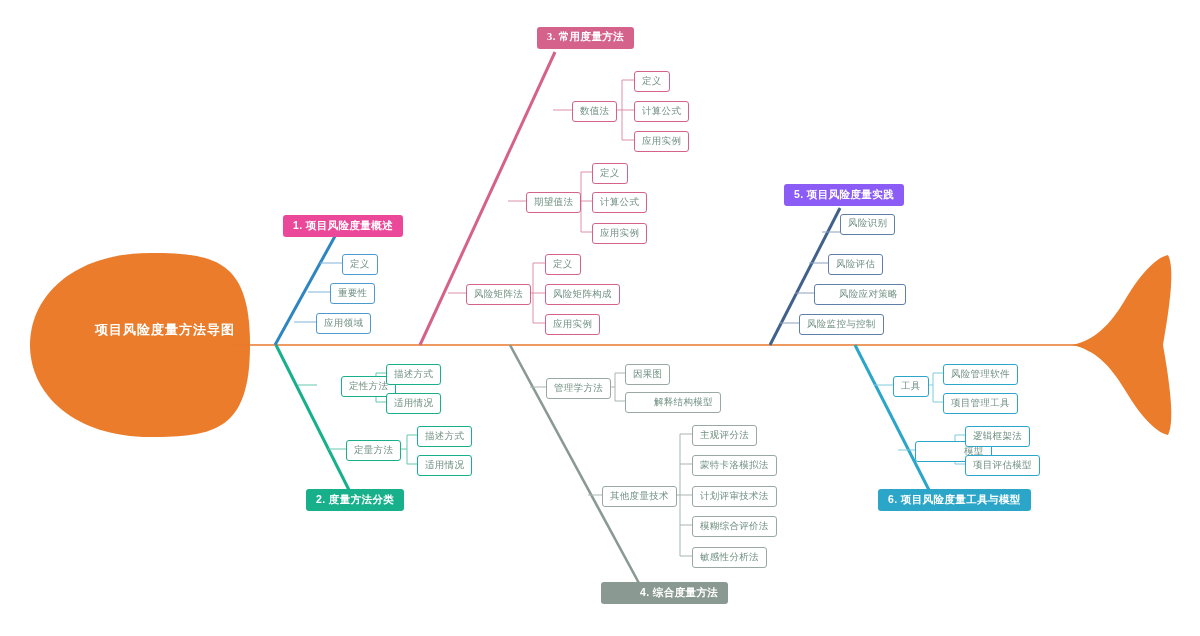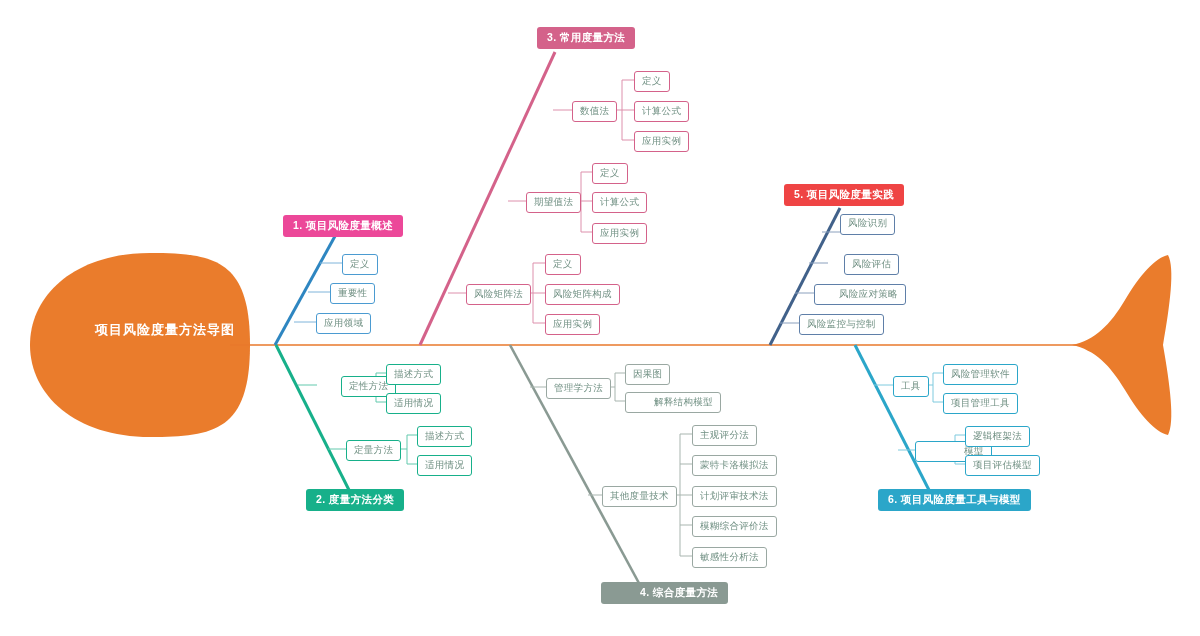--- a/index.html
+++ b/index.html
@@ -130,22 +130,22 @@
     <path d="M 874 385 L 893 385" stroke="#7fcade" stroke-width="1" fill="none"></path>
     <path d="M 924 385 L 933 385 M 933 373 L 933 402 M 933 373 L 943 373 M 933 402 L 943 402" stroke="#7fcade" stroke-width="1" fill="none"></path>
 
     <path d="M 898 450 L 915 450" stroke="#7fcade" stroke-width="1" fill="none"></path>
     <path d="M 946 450 L 955 450 M 955 435 L 955 464 M 955 435 L 965 435 M 955 464 L 965 464" stroke="#7fcade" stroke-width="1" fill="none"></path>
   </svg>
 
   <div class="center-title">项目风险度量方法导图</div>
 
   <div class="branch-label" style="left:283px; top:215px; background:#ec4899;">1. 项目风险度量概述</div>
-  <div class="branch-label" style="left:537px; top:27px; background:#d4628a;">3. 常用度量方法</div>
-  <div class="branch-label" style="left:784px; top:184px; background:#ef4444;">5. 项目风险度量实践</div>
+  <div class="branch-label" style="left:537px; top:27px; background:#d4628a;font-family:Liberation Serif, serif;">3. 常用度量方法</div>
+  <div class="branch-label" style="left:784px; top:184px; background:#8b5cf6;">5. 项目风险度量实践</div>
   <div class="branch-label" style="left:306px; top:489px; background:#17b08a;">2. 度量方法分类</div>
   <div class="branch-label" style="left:601px; top:582px; background:#8a9a93;padding-left:39px;">4. 综合度量方法</div>
   <div class="branch-label" style="left:878px; top:489px; background:#2ba6c9;">6. 项目风险度量工具与模型</div>
 
   <div class="node lvl2" style="left:342px; top:254px; border-color:#4b9bd1;">定义</div>
   <div class="node lvl2" style="left:330px; top:283px; border-color:#4b9bd1;">重要性</div>
   <div class="node lvl2" style="left:316px; top:313px; border-color:#4b9bd1;">应用领域</div>
 
   <div class="node lvl2" style="left:572px; top:101px; border-color:#d4628a;">数值法</div>
   <div class="node lvl3" style="left:634px; top:71px; border-color:#d4628a;">定义</div>
@@ -156,21 +156,21 @@
   <div class="node lvl3" style="left:592px; top:163px; border-color:#d4628a;">定义</div>
   <div class="node lvl3" style="left:592px; top:192px; border-color:#d4628a;">计算公式</div>
   <div class="node lvl3" style="left:592px; top:223px; border-color:#d4628a;">应用实例</div>
 
   <div class="node lvl2" style="left:466px; top:284px; border-color:#d4628a;">风险矩阵法</div>
   <div class="node lvl3" style="left:545px; top:254px; border-color:#d4628a;">定义</div>
   <div class="node lvl3" style="left:545px; top:284px; border-color:#d4628a;">风险矩阵构成</div>
   <div class="node lvl3" style="left:545px; top:314px; border-color:#d4628a;">应用实例</div>
 
   <div class="node lvl2" style="left:840px; top:214px; border-color:#5f7fa8;font-family:Liberation Serif, serif;">风险识别</div>
-  <div class="node lvl2" style="left:828px; top:254px; border-color:#5f7fa8;margin-left:16px;">风险评估</div>
+  <div class="node lvl2" style="left:828px; top:254px; border-color:#5f7fa8;">风险评估</div>
   <div class="node lvl2" style="left:814px; top:284px; border-color:#5f7fa8;padding-left:24px;">风险应对策略</div>
   <div class="node lvl2" style="left:799px; top:314px; border-color:#5f7fa8;">风险监控与控制</div>
 
   <div class="node lvl2" style="left:317px; top:376px; border-color:#17b08a;margin-left:24px;">定性方法</div>
   <div class="node lvl3" style="left:386px; top:364px; border-color:#17b08a;">描述方式</div>
   <div class="node lvl3" style="left:386px; top:393px; border-color:#17b08a;">适用情况</div>
 
   <div class="node lvl2" style="left:346px; top:440px; border-color:#17b08a;">定量方法</div>
   <div class="node lvl3" style="left:417px; top:426px; border-color:#17b08a;">描述方式</div>
   <div class="node lvl3" style="left:417px; top:455px; border-color:#17b08a;">适用情况</div>

